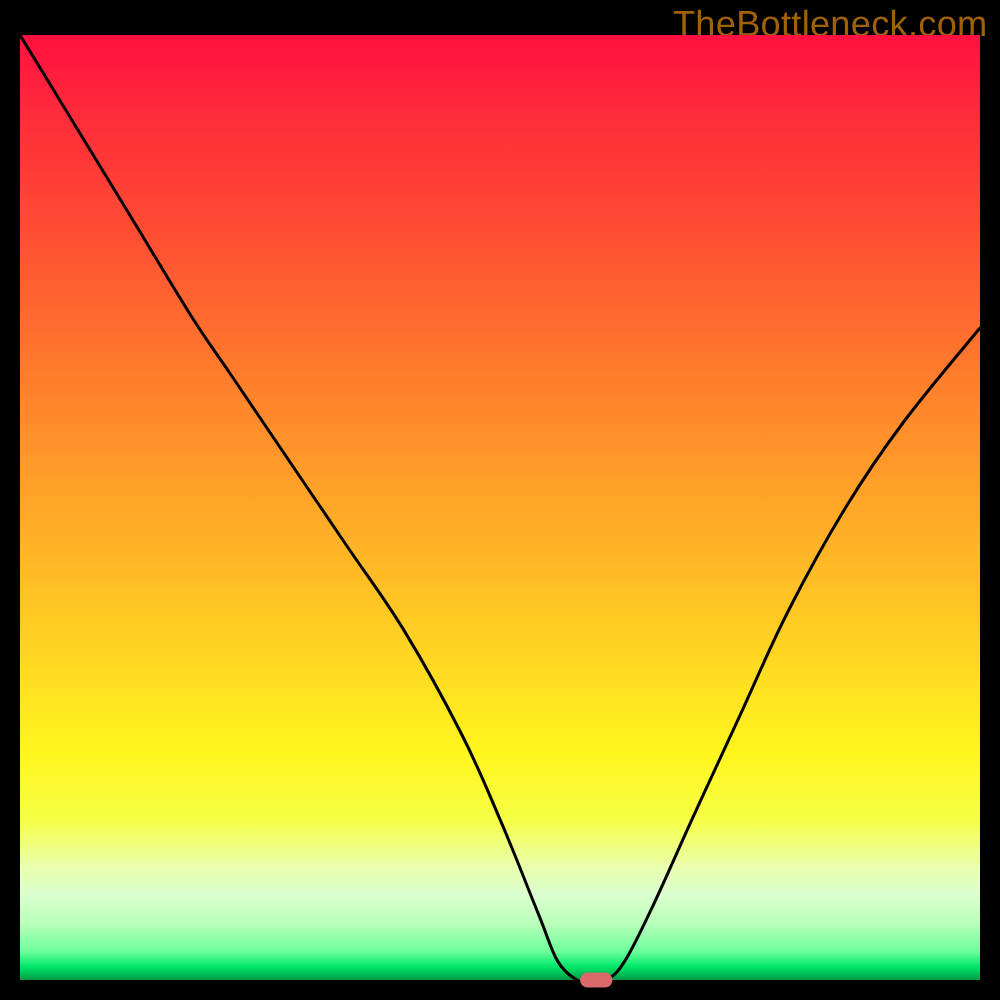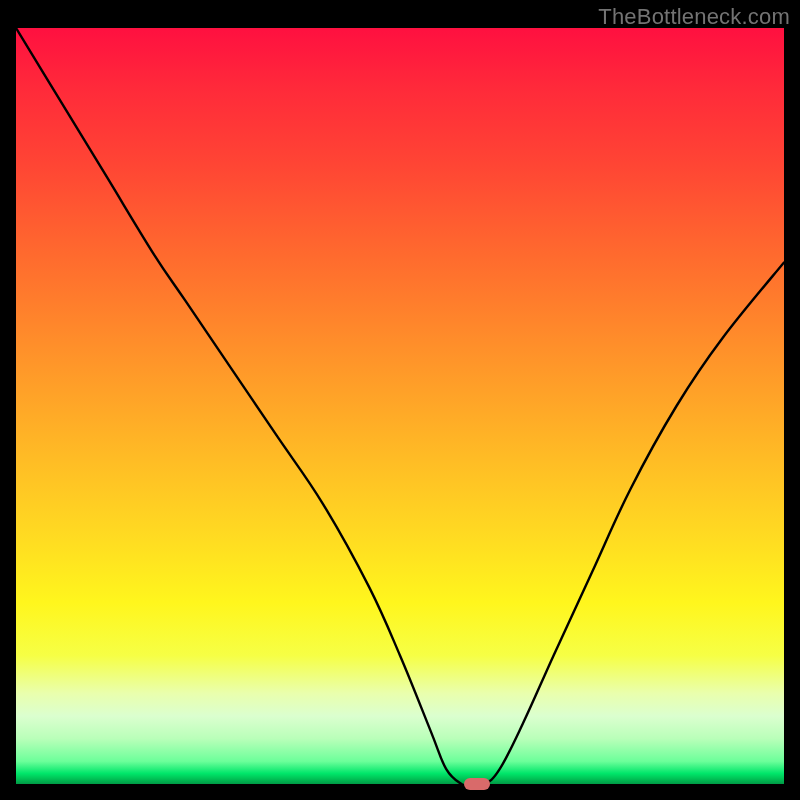--- a/index.html
+++ b/index.html
@@ -40,22 +40,22 @@
       #00e66a 98.6%,
       #00c858 99.2%,
       #009a46 100%
     );
   }
   .watermark {
     position: absolute;
     top: 4px;
     right: 10px;
     font-family: Arial, Helvetica, sans-serif;
-    font-size: 22px;
-    color: #737373;
+    font-size: 29px;
+    color: #a16207;
     letter-spacing: 0.2px;
   }
   svg.curve {
     position: absolute;
     left: 0;
     top: 0;
     width: 768px;
     height: 756px;
   }
   .dot {

